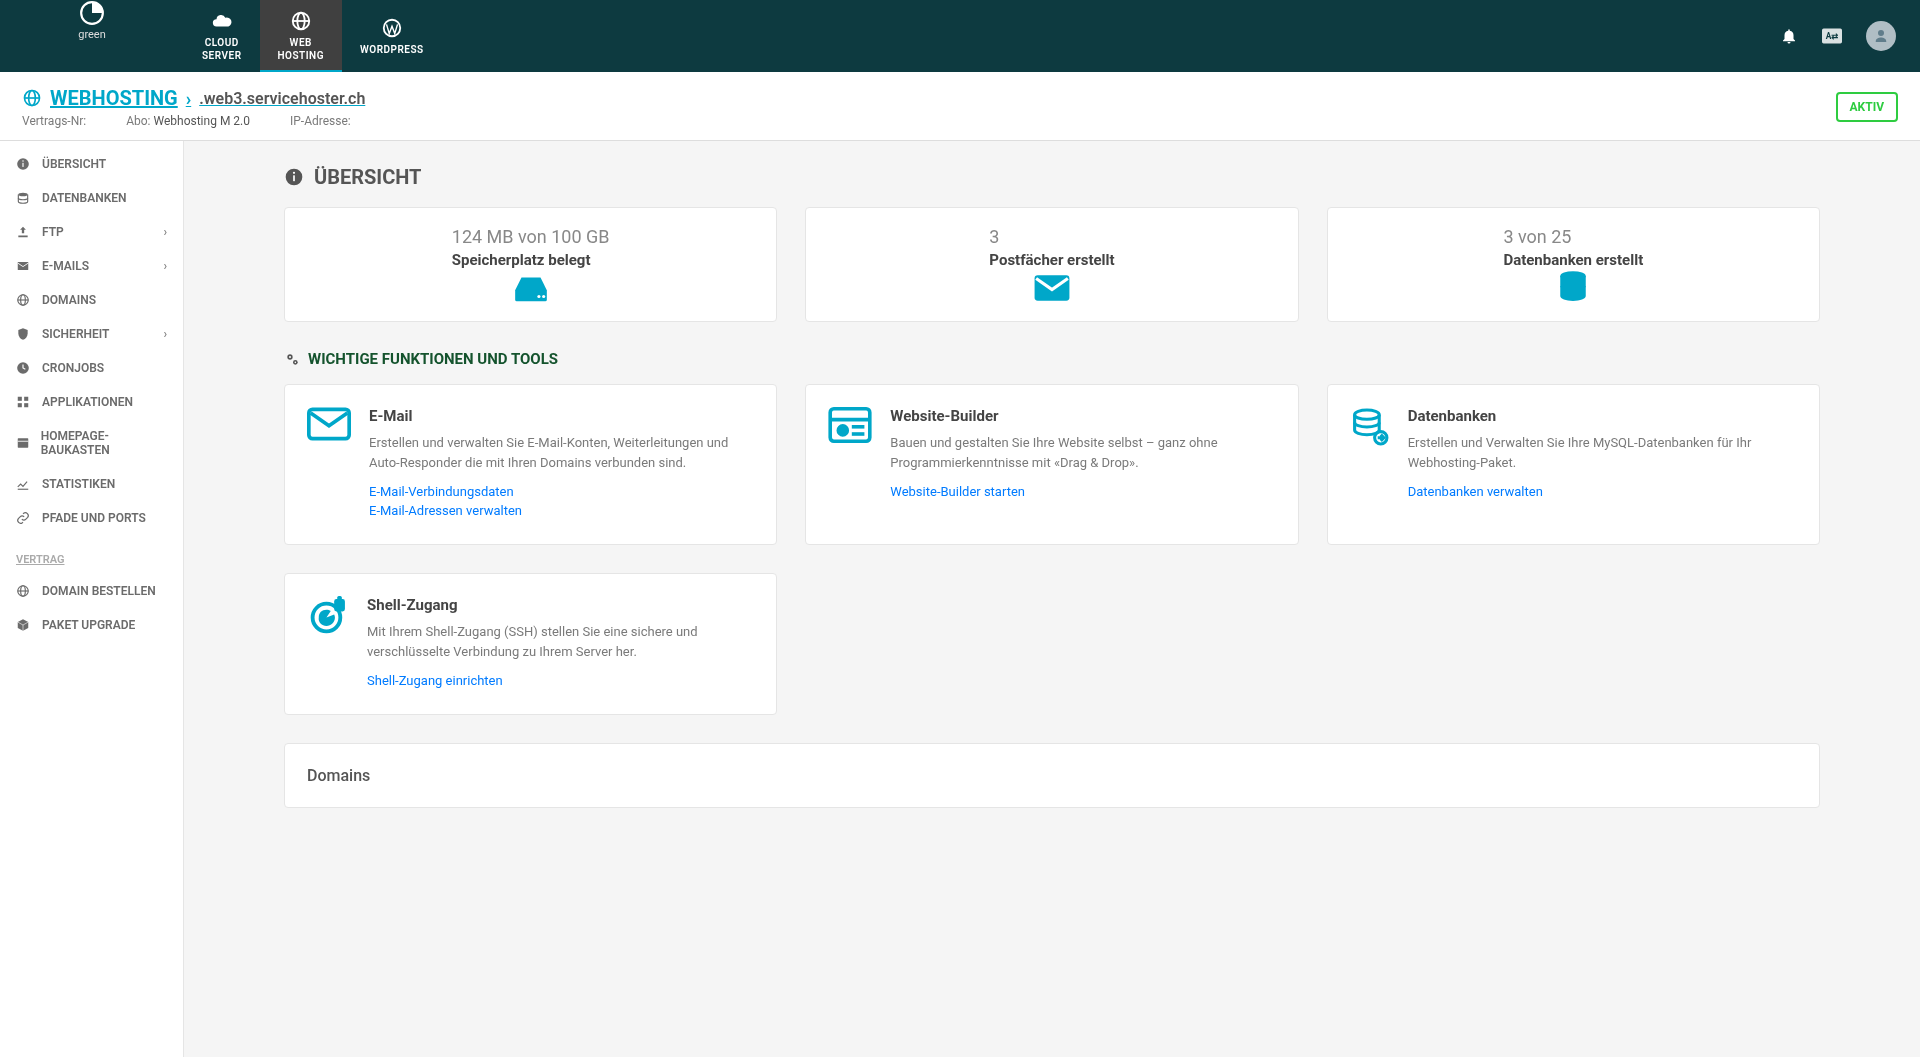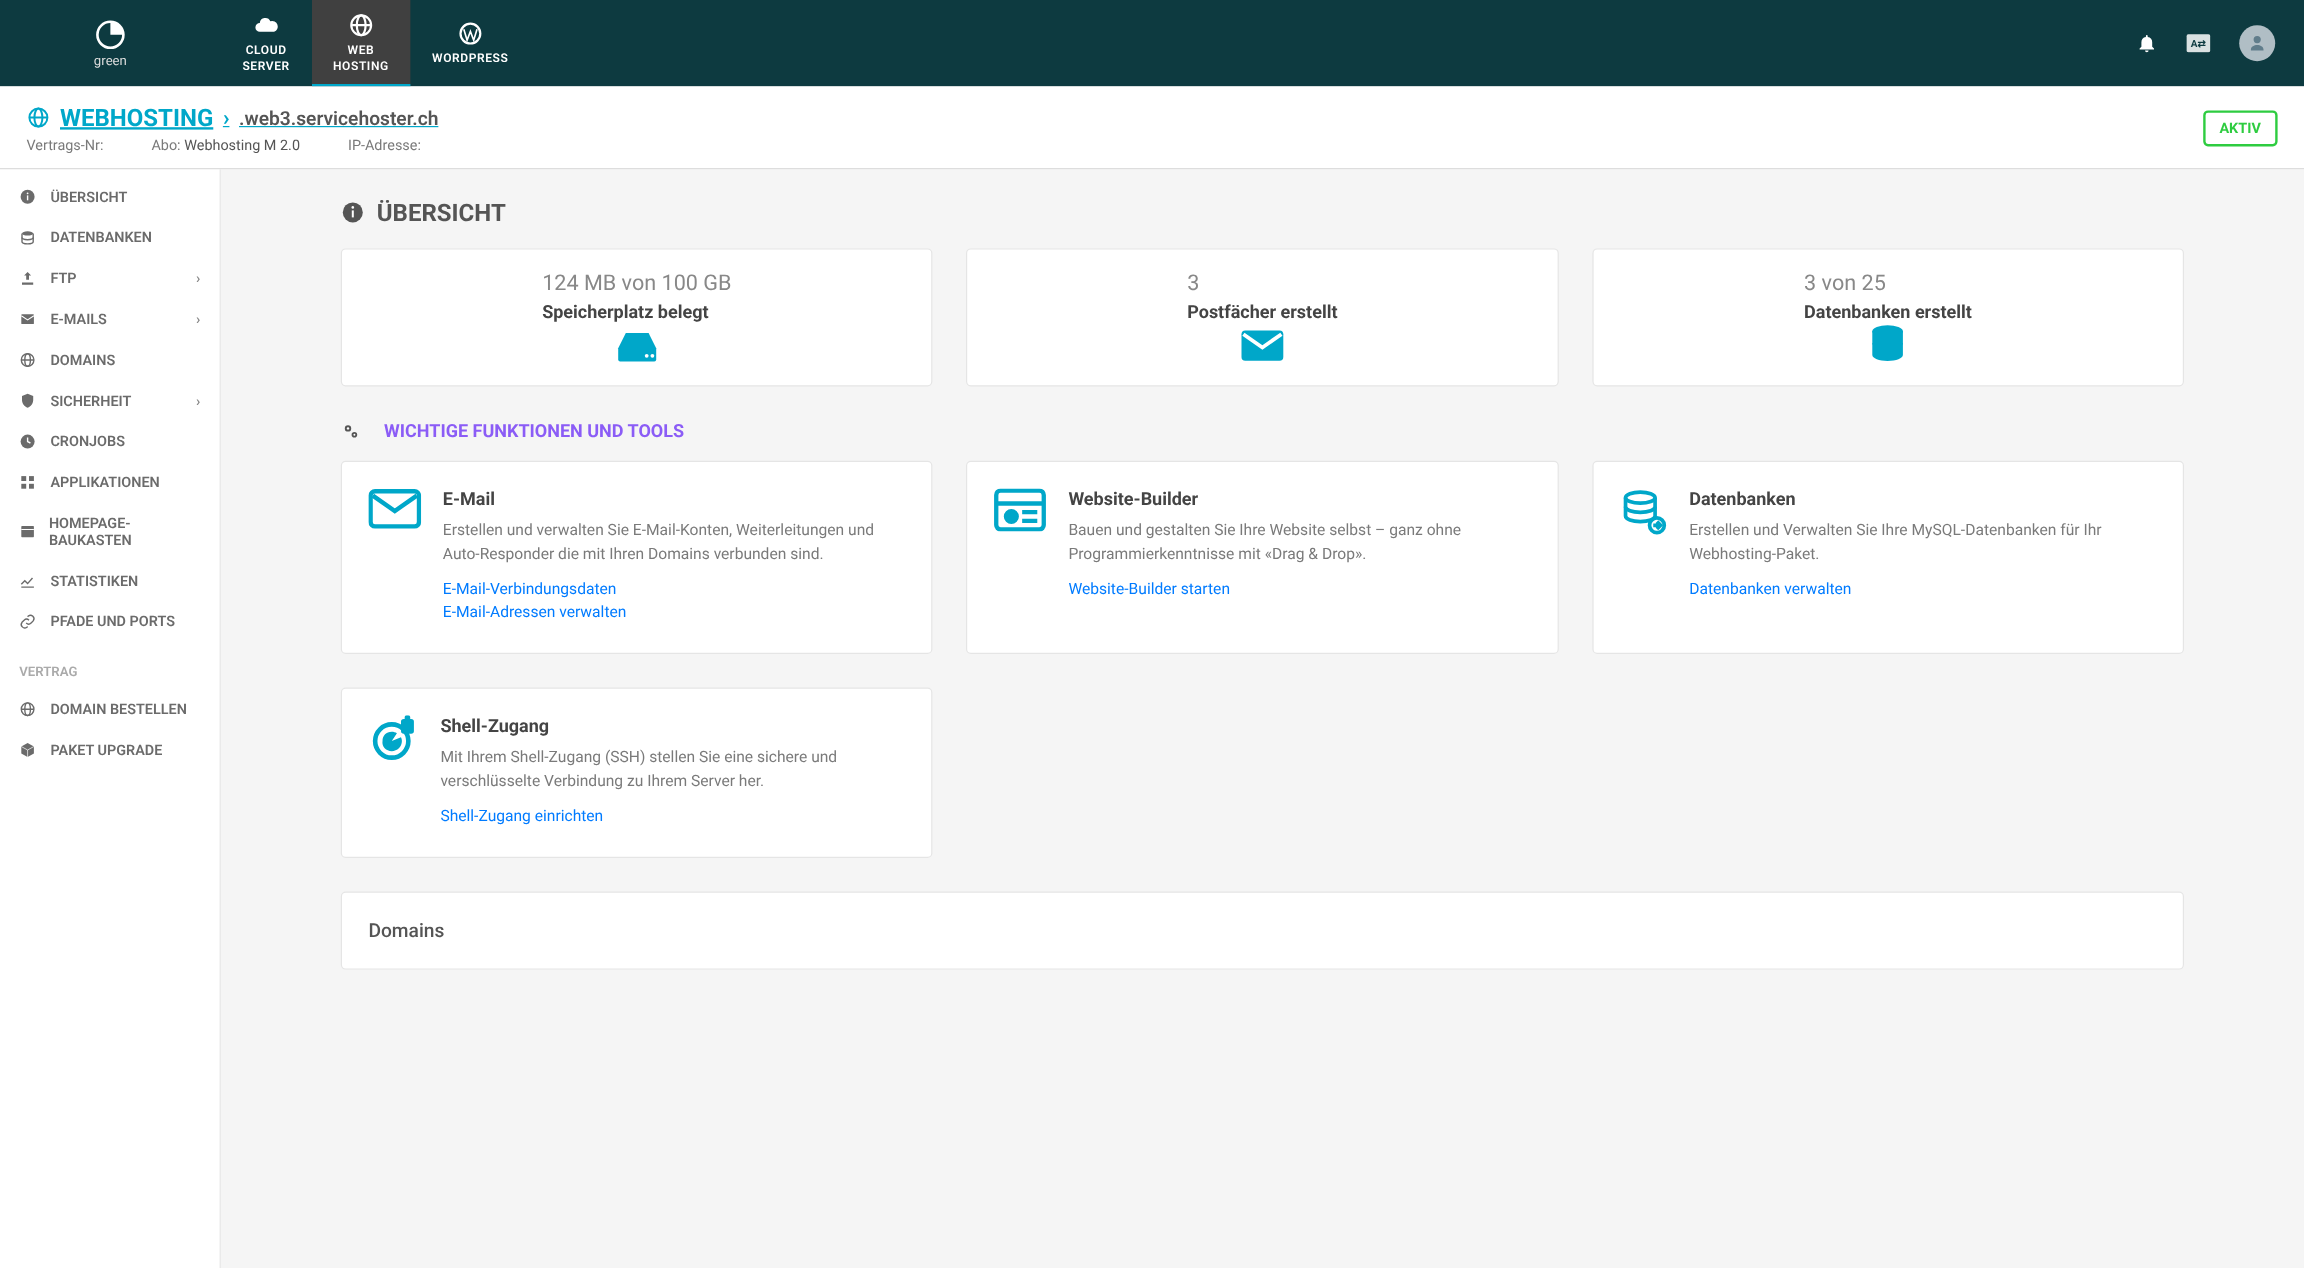--- a/index.html
+++ b/index.html
@@ -1,18 +1,18 @@
 <!DOCTYPE html>
 <html><head>
 <meta charset="utf-8">
 <style>
 * { box-sizing: border-box; margin: 0; padding: 0; }
 body { font-family: -apple-system, BlinkMacSystemFont, "Segoe UI", Roboto, Arial, sans-serif; background: #f5f5f5; color: #333; font-size: 14px; }
 .topnav { background: #0d3a40; height: 72px; display: flex; align-items: stretch; color: #fff; }
-.brand { width: 184px; display: flex; flex-direction: column; align-items: center; justify-content: center; gap: 2px; }
+.brand { width: 184px; display: flex; flex-direction: column; align-items: center; gap: 2px; }
 .brand-icon { font-size: 24px; font-weight: bold; }
 .brand-text { font-size: 11px; color: #ddd; }
 .navtabs { display: flex; }
 .navtab { display: flex; flex-direction: column; align-items: center; justify-content: center; padding: 0 18px; font-size: 10px; font-weight: 600; letter-spacing: 0.5px; cursor: pointer; position: relative; line-height: 1.3; text-align: center; }
 .navtab.active { background: #404040; }
 .navtab.active::after { content:""; position:absolute; bottom:0; left:0; right:0; height:2px; background:#00a7c9; }
 .navtab-icon { font-size: 20px; margin-bottom: 4px; }
 .topnav-right { margin-left: auto; display: flex; align-items: center; gap: 24px; padding-right: 24px; }
 .topnav-right .icon-btn { color:#fff; font-size:18px; cursor:pointer; }
 .avatar-btn { width:30px; height:30px; border-radius:50%; background:#b0bec5; display:flex; align-items:center; justify-content:center; }
@@ -25,33 +25,33 @@
 .subheader-meta { display:flex; gap:40px; font-size:12px; color:#7a7a7a; margin-top:4px; }
 .subheader-meta .lbl { color:#7a7a7a; }
 .subheader-meta .val { color:#555; }
 .status-badge { margin-left:auto; border:2px solid #2ecc40; color:#2ecc40; font-weight:700; font-size:12px; padding:6px 12px; border-radius:4px; }
 
 .layout { display:flex; min-height: calc(100vh - 72px - 68px); }
 .sidebar { width:184px; background:#fff; border-right:1px solid #e5e5e5; padding-top:6px; }
 .side-item { display:flex; align-items:center; gap:10px; padding:10px 16px; font-size:12px; color:#6b6b6b; cursor:pointer; font-weight:600; }
 .side-item .mi { width:16px; text-align:center; font-size:14px; color:#6b6b6b; }
 .side-item .chev { margin-left:auto; font-size:12px; color:#888; }
-.side-section { font-size:11px; color:#aaa; padding:18px 16px 8px; font-weight:600; }
+.side-section { font-size:11px; color:#aaa; padding:18px 16px 8px; font-weight:600;text-decoration:underline; }
 
 .main { flex:1; padding: 24px 100px; overflow:auto; }
 .section-title { font-size:20px; font-weight:700; color:#555; display:flex; align-items:center; gap:10px; margin-bottom:18px; }
 .section-title .ti { font-size:18px; }
 
 .stats-row { display:grid; grid-template-columns: repeat(3, 1fr); gap:28px; margin-bottom:28px; }
 .stat-card { background:#fff; border:1px solid #e5e5e5; border-radius:4px; padding:18px 20px; display:flex; justify-content:space-between; align-items:center;flex-direction:column; }
 .stat-text .value { font-size:18px; color:#888; margin-bottom:4px; }
 .stat-text .label { font-size:15px; font-weight:700; color:#444; }
 .stat-icon { color:#00a7c9; }
 
-.tools-title { font-size:15px; font-weight:700; color:#8b5cf6; display:flex; align-items:center; gap:20px; margin-bottom:16px; }
+.tools-title { font-size:15px; font-weight:700; color:#14532d; display:flex; align-items:center; gap:8px; margin-bottom:16px; }
 
 .tools-grid { display:grid; grid-template-columns: repeat(3, 1fr); gap:28px; }
 .tool-card { background:#fff; border:1px solid #e5e5e5; border-radius:4px; padding:22px; display:flex; gap:18px; }
 .tool-icon { color:#00a7c9; flex-shrink:0; }
 .tool-body h3 { font-size:15px; font-weight:700; color:#444; margin-bottom:8px; }
 .tool-body p { font-size:13px; color:#7a7a7a; line-height:1.5; margin-bottom:12px; }
 .tool-body a { display:block; color:#007bff; font-size:13px; text-decoration:none; margin-bottom:4px; cursor:pointer; }
 
 .domains-card { background:#fff; border:1px solid #e5e5e5; border-radius:4px; padding:22px; margin-top:28px; }
 .domains-card h3 { font-size:16px; font-weight:500; color:#555; }

